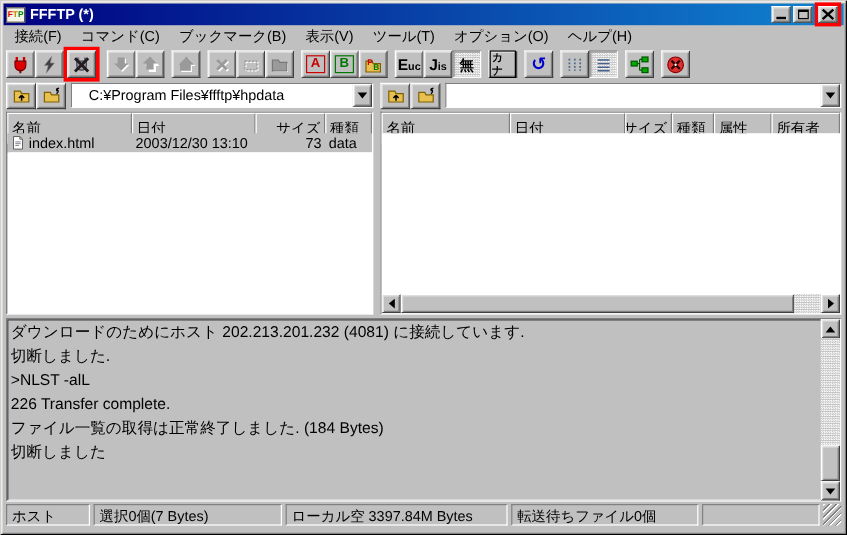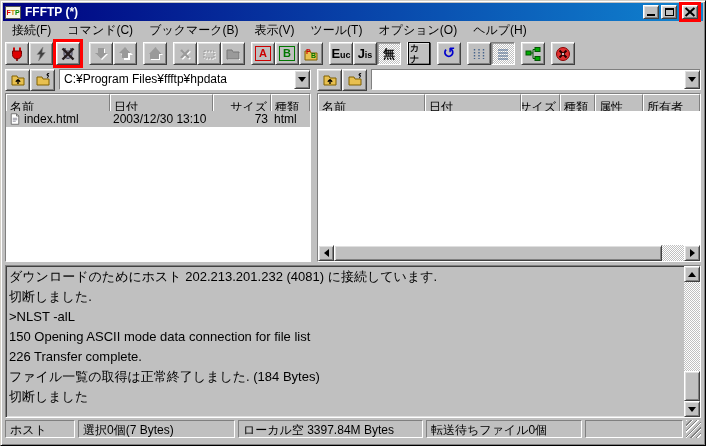--- a/index.html
+++ b/index.html
@@ -47,21 +47,21 @@
   .kanji-label{font-size:12px;font-weight:bold;color:#000;line-height:1;}
   .kana-label{font-size:9px;font-weight:bold;color:#000;border:1px solid #000;padding:0 1px;line-height:1.2;}
   .refresh-glyph{font-size:15px;font-weight:bold;color:#00c;line-height:1;font-family:"DejaVu Sans",sans-serif;}
 
   
   .pathrow{height:25px;display:flex;align-items:center;padding:0 2px;}
   .path-left{width:306px;display:flex;align-items:center;flex:none;}
   .path-right{flex:1;display:flex;align-items:center;margin-left:6px;}
   .sbtn{width:25px;height:22px;display:flex;align-items:center;justify-content:center;flex:none;}
   .combo{height:21px;background:#fff;display:flex;align-items:stretch;flex:1;margin-left:4px;}
-  .combo-text{flex:1;font-size:12px;padding:2px 4px;white-space:nowrap;overflow:hidden;}
+  .combo-text{flex:1;font-size:12px;padding:2px 14px;white-space:nowrap;overflow:hidden;}
   .combo-btn{width:16px;display:flex;align-items:center;justify-content:center;flex:none;}
   .tri-d{width:0;height:0;border:4px solid transparent;border-top:5px solid #000;margin-top:4px;}
   .tri-u{width:0;height:0;border:4px solid transparent;border-bottom:5px solid #000;margin-bottom:4px;}
   .tri-l{width:0;height:0;border:4px solid transparent;border-right:5px solid #000;margin-right:4px;}
   .tri-r{width:0;height:0;border:4px solid transparent;border-left:5px solid #000;margin-left:4px;}
 
   
   .panes{display:flex;height:169px;margin-top:1px;padding:0 2px;}
   .pane{background:#fff;display:flex;flex-direction:column;overflow:hidden;}
   .pane-left{width:306px;flex:none;}
@@ -313,21 +313,21 @@
         <span class="cell c-l-name">
           <svg width="12" height="14" viewBox="0 0 16 16" style="margin-right:3px;flex:none">
               <path d="M3 1h7l3 3v11H3z" fill="#fff" stroke="#555"></path>
               <path d="M10 1v3h3" fill="none" stroke="#555"></path>
               <path d="M5 7h6M5 9h6M5 11h4" stroke="#667" stroke-width="0.9"></path>
             </svg>
           <span>index.html</span>
         </span>
         <span class="cell c-l-date">2003/12/30 13:10</span>
         <span class="cell num c-l-size">73</span>
-        <span class="cell c-l-kind">html</span>
+        <span class="cell c-l-kind">data</span>
       </div>
       <div class="body-fill"></div>
     </div>
 
     <div class="pane pane-right deep-in">
       <div class="hdr-row">
         <span class="hdr-cell hdr c-r-name">名前</span>
         <span class="hdr-cell hdr c-r-date">日付</span>
         <span class="hdr-cell hdr num c-r-size">サイズ</span>
         <span class="hdr-cell hdr c-r-kind">種類</span>
@@ -346,21 +346,20 @@
           </span>
       </div>
     </div>
   </div>
 
   <div class="logwrap deep-in">
     <div class="log-text">
       <div>ダウンロードのためにホスト 202.213.201.232 (4081) に接続しています.</div>
       <div>切断しました.</div>
       <div>&gt;NLST -alL</div>
-      <div>150 Opening ASCII mode data connection for file list</div>
       <div>226 Transfer complete.</div>
       <div>ファイル一覧の取得は正常終了しました. (184 Bytes)</div>
       <div>切断しました</div>
     </div>
     <div class="vscroll">
       <span class="sc-btn out">
           <span class="tri-u"></span>
         </span>
       <span class="sc-track-v dither"></span>
       <span class="sc-thumb-v out"></span>

